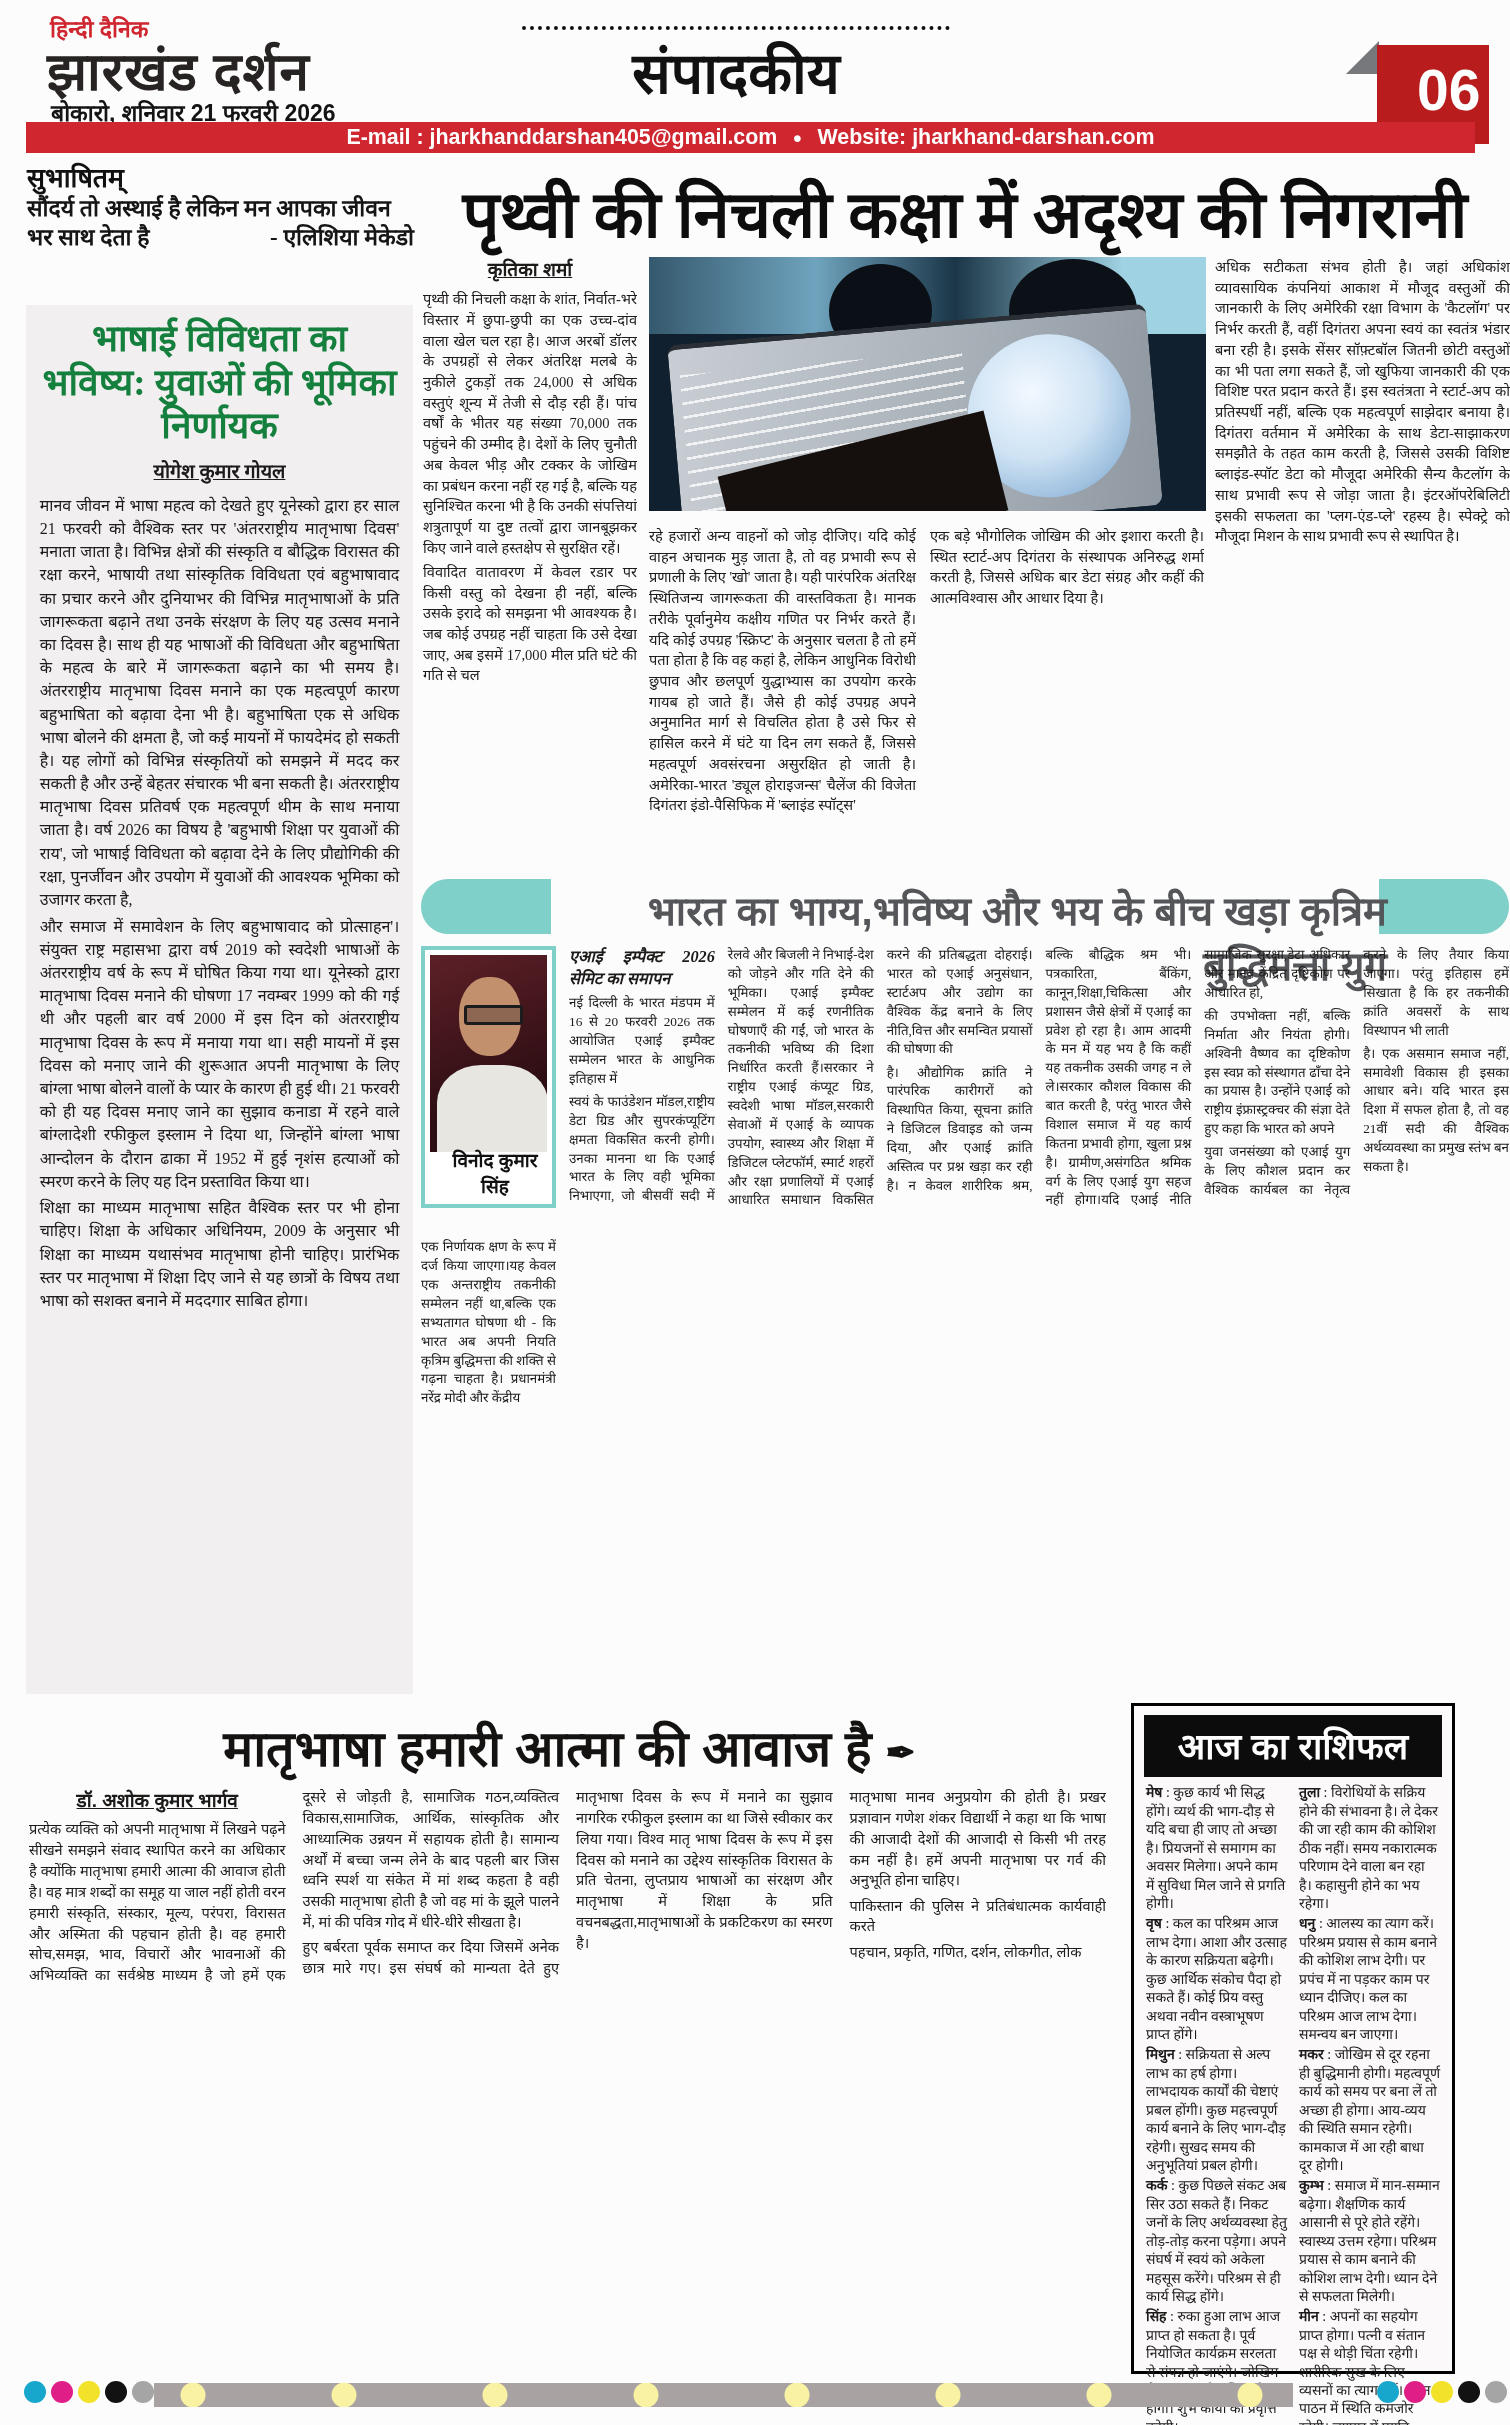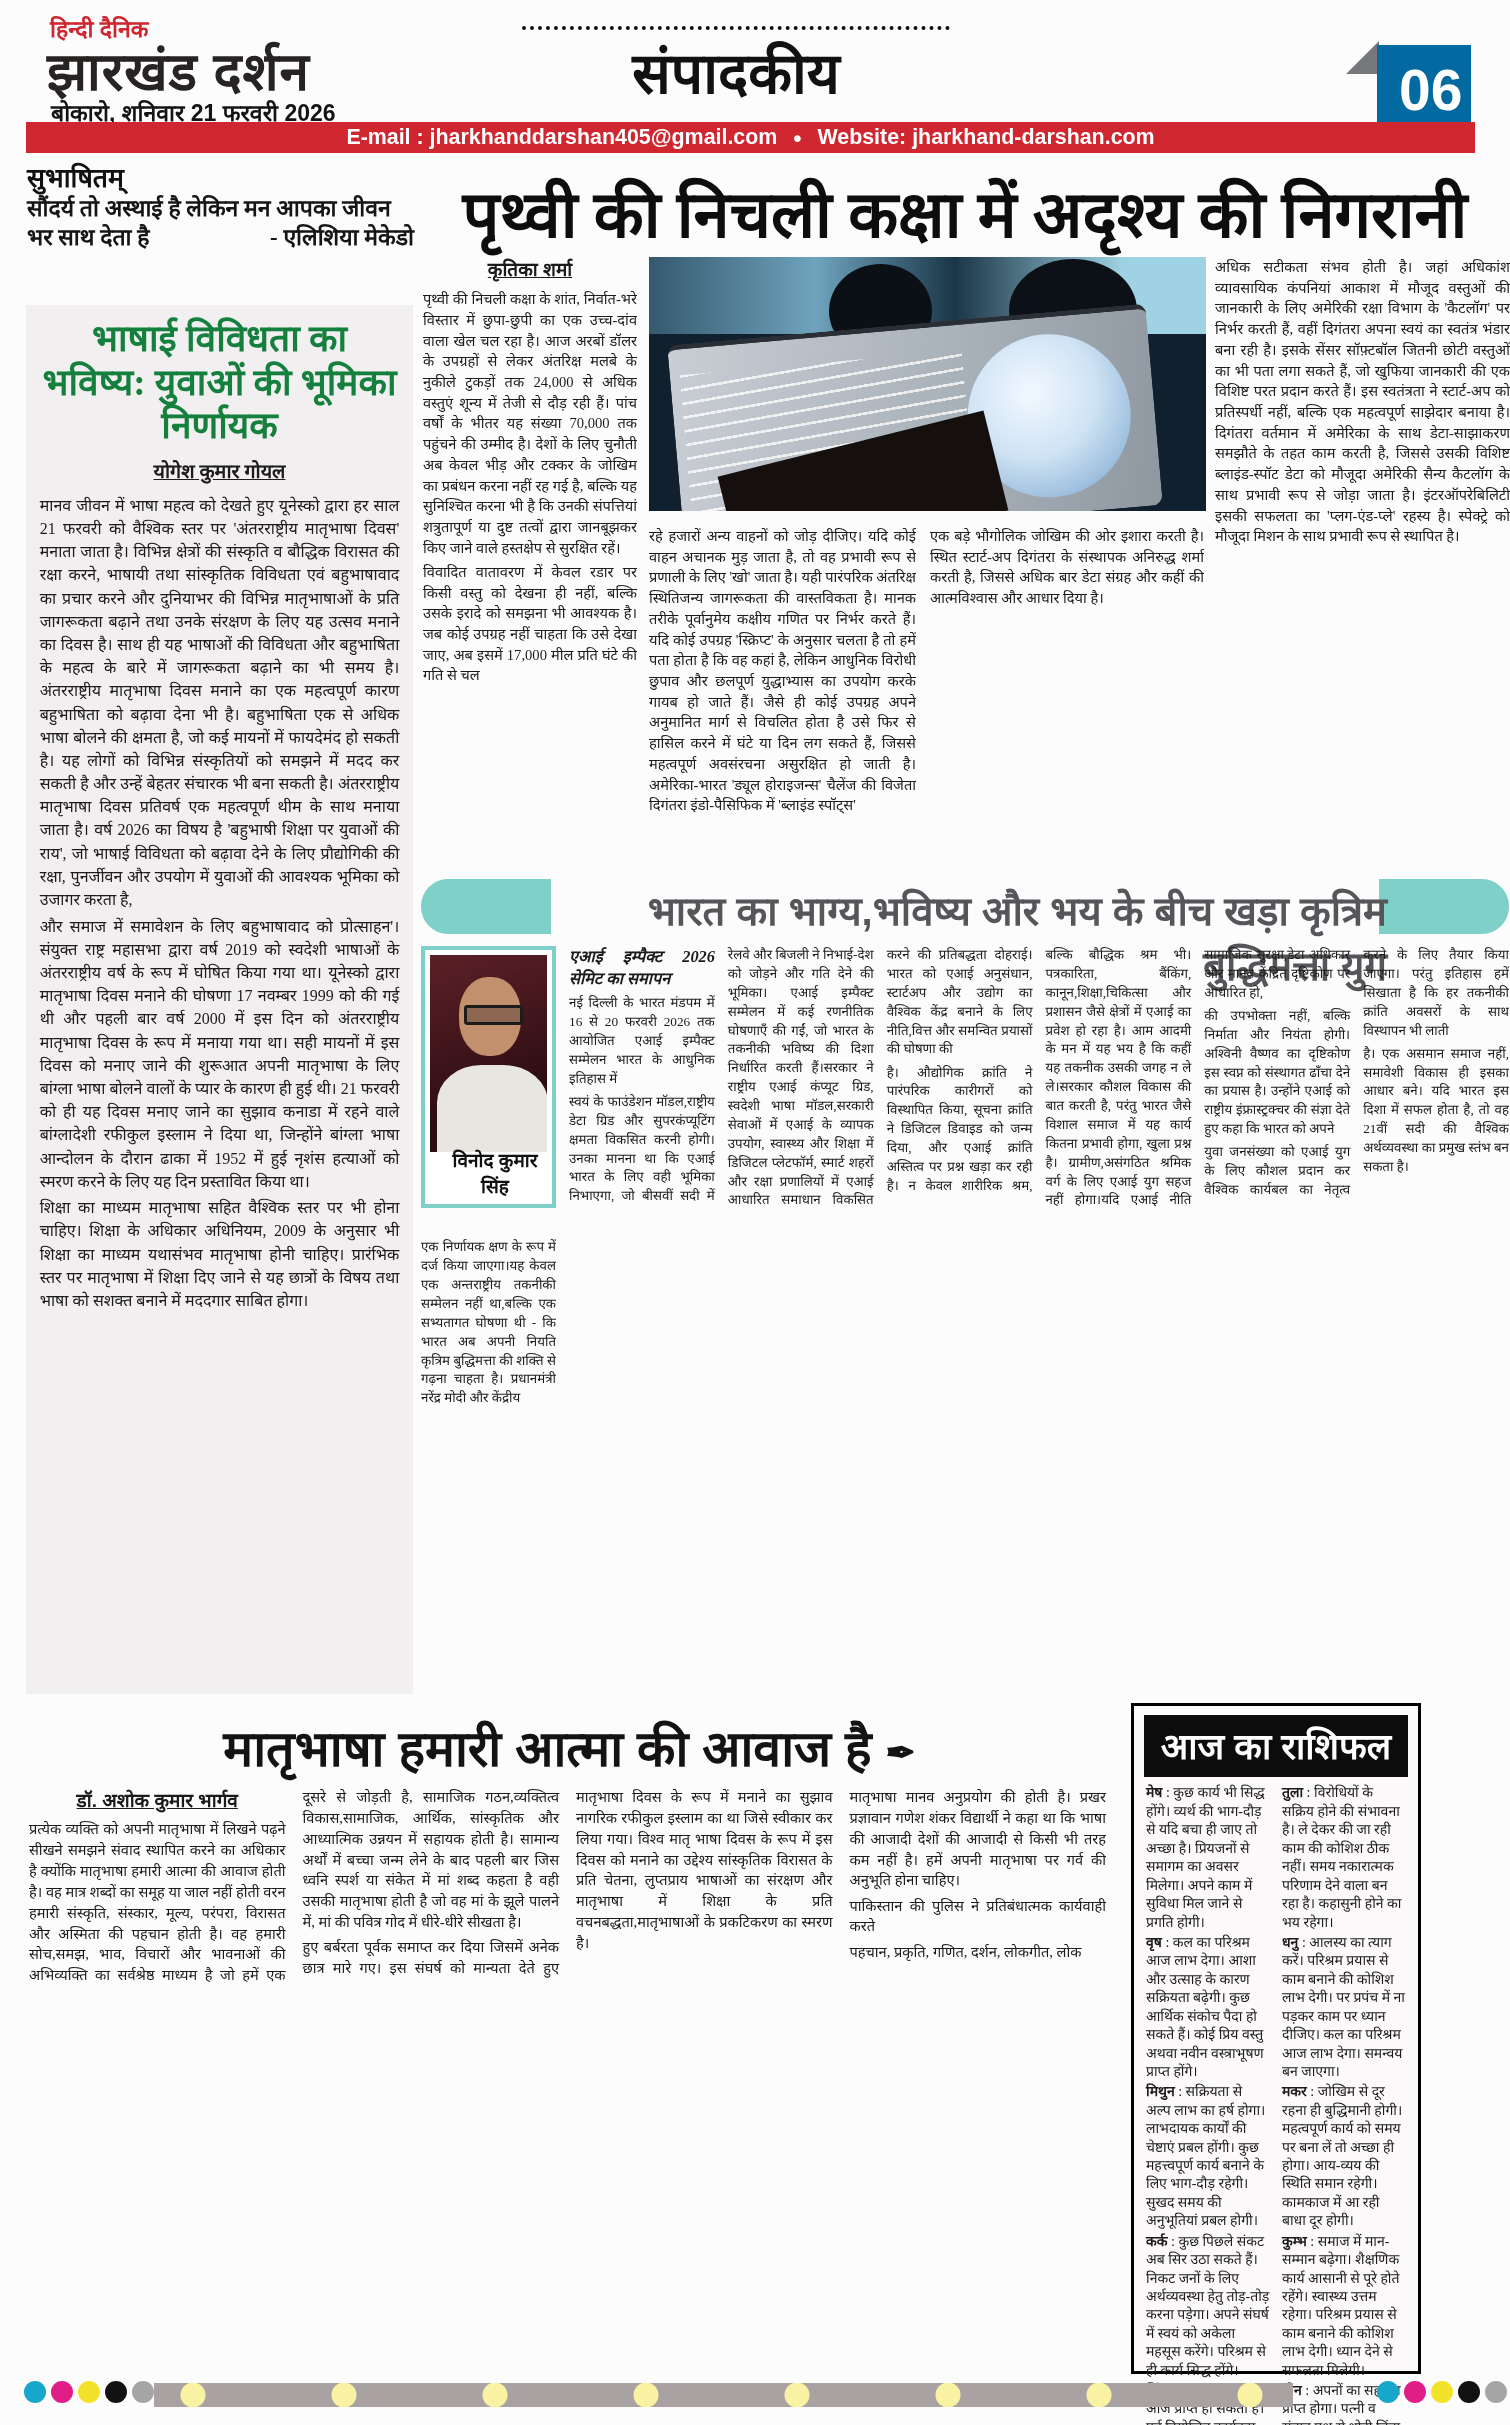--- a/index.html
+++ b/index.html
@@ -7,21 +7,21 @@
         font-family:"Liberation Serif", serif;color:#1c1b1a;overflow:hidden;}
   .abs{position:absolute;}
   .sans{font-family:"Liberation Sans", sans-serif;}
 
   
   .ed-label{left:50px;top:12px;font-weight:bold;font-size:23px;color:#cf2630;}
   .paper-title{left:47px;top:33px;font-weight:bold;font-size:53px;color:#262322;letter-spacing:0.9px;}
   .dateline{left:51px;top:96px;font-weight:bold;font-size:23px;color:#141414;}
   .section-title{left:522px;top:26px;width:428px;text-align:center;font-weight:bold;font-size:57px;
                  color:#111;border-top:4.3px dotted #111;padding-top:1.7px;}
-  .pagebox{left:1377px;top:45px;width:94px;height:99px;background:#0369a1;}
+  .pagebox{left:1377px;top:45px;width:112px;height:99px;background:#b91c1c;}
   .pagebox span{position:absolute;right:8.6px;top:12px;color:#fff;font-weight:bold;font-size:57px;}
   .fold{left:1346px;top:41px;width:0;height:0;border-left:33px solid transparent;border-bottom:33px solid #77787b;}
   .mailband{left:26px;top:122px;width:1449px;height:31px;background:#cf2630;color:#fff;
             display:flex;align-items:center;justify-content:center;gap:15.4px;
             font-weight:bold;font-size:21.4px;}
   .mailband .dot{font-size:15.4px;}
 
   
   .sub-title{left:27px;top:159px;font-weight:bold;font-size:26.6px;color:#111;}
   .sub-quote{left:27px;top:195px;width:387px;font-weight:bold;font-size:23px;line-height:1.25;color:#151515;}
@@ -80,21 +80,21 @@
   
   .mt-head{left:34px;top:1713px;width:1071px;text-align:center;font-weight:bold;font-size:50px;color:#151312;
            font-family:"Liberation Sans", sans-serif;}
   .mt-flourish{font-size:36px;vertical-align:middle;}
   .mt-cols{left:29px;top:1787px;width:1077px;height:622px;column-count:4;column-gap:17px;
            font-size:14.6px;line-height:1.43;text-align:justify;overflow:hidden;}
   .mt-cols p{margin:0 0 4.3px 0;}
   .mt-by{text-align:center;font-weight:bold;font-size:19px;text-decoration:underline;margin-bottom:5.1px;}
 
   
-  .rf{left:1131px;top:1703px;width:290px;height:671px;border:3.4px solid #000;background:#fbf9fa;box-sizing:border-box;}
+  .rf{left:1131px;top:1703px;width:324px;height:671px;border:3.4px solid #000;background:#fbf9fa;box-sizing:border-box;}
   .rf-head{margin:8.6px 10.3px 6.9px 10.3px;background:#0c0c0c;color:#fff;text-align:center;
            font-weight:bold;font-size:36px;padding:6.9px 0;}
   .rf-body{display:flex;gap:12px;padding:0 12px;}
   .rf-col{flex:1;font-size:14px;line-height:1.32;}
   .rf-col p{margin:0 0 1.7px 0;}
   .rf-col b{font-weight:bold;}
 
   
   .cmyk{display:flex;gap:5.1px;}
   .cmyk i{width:22px;height:22px;border-radius:50%;display:block;}

